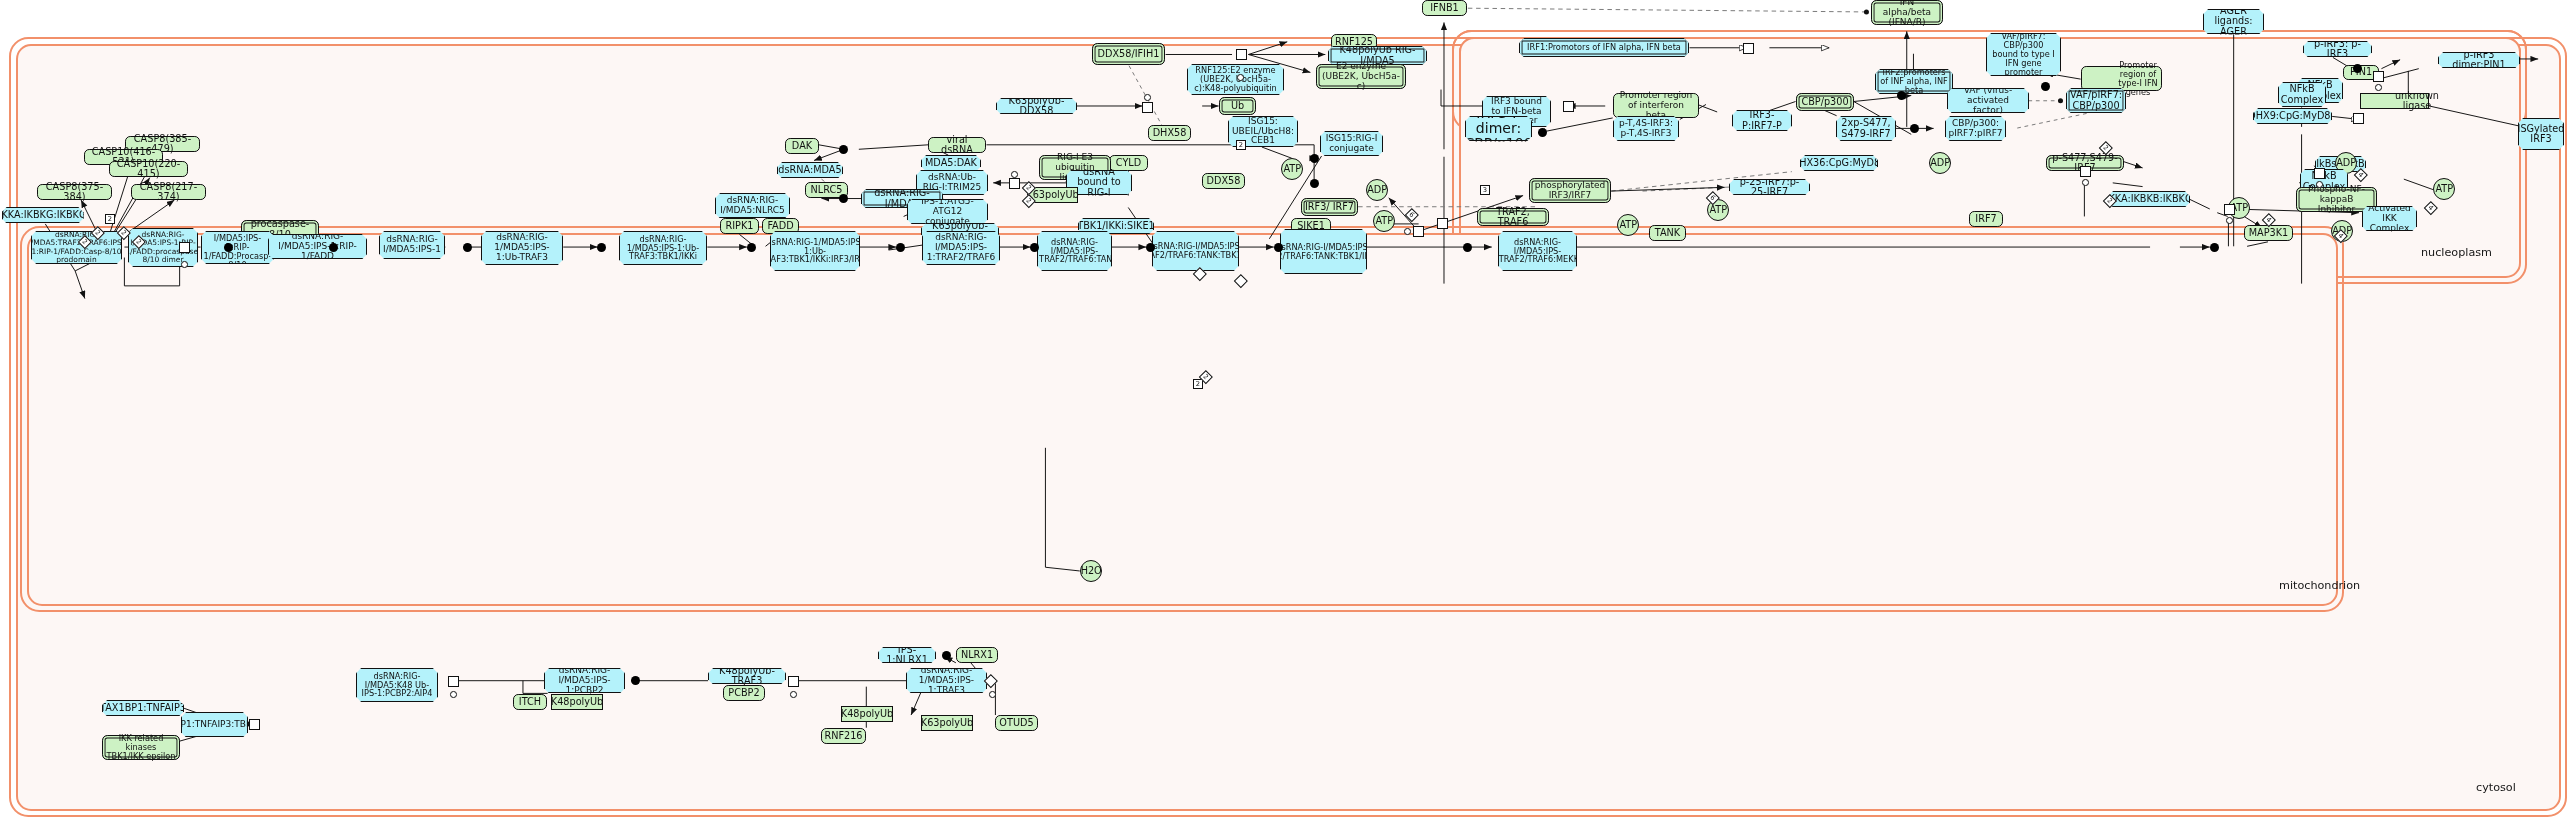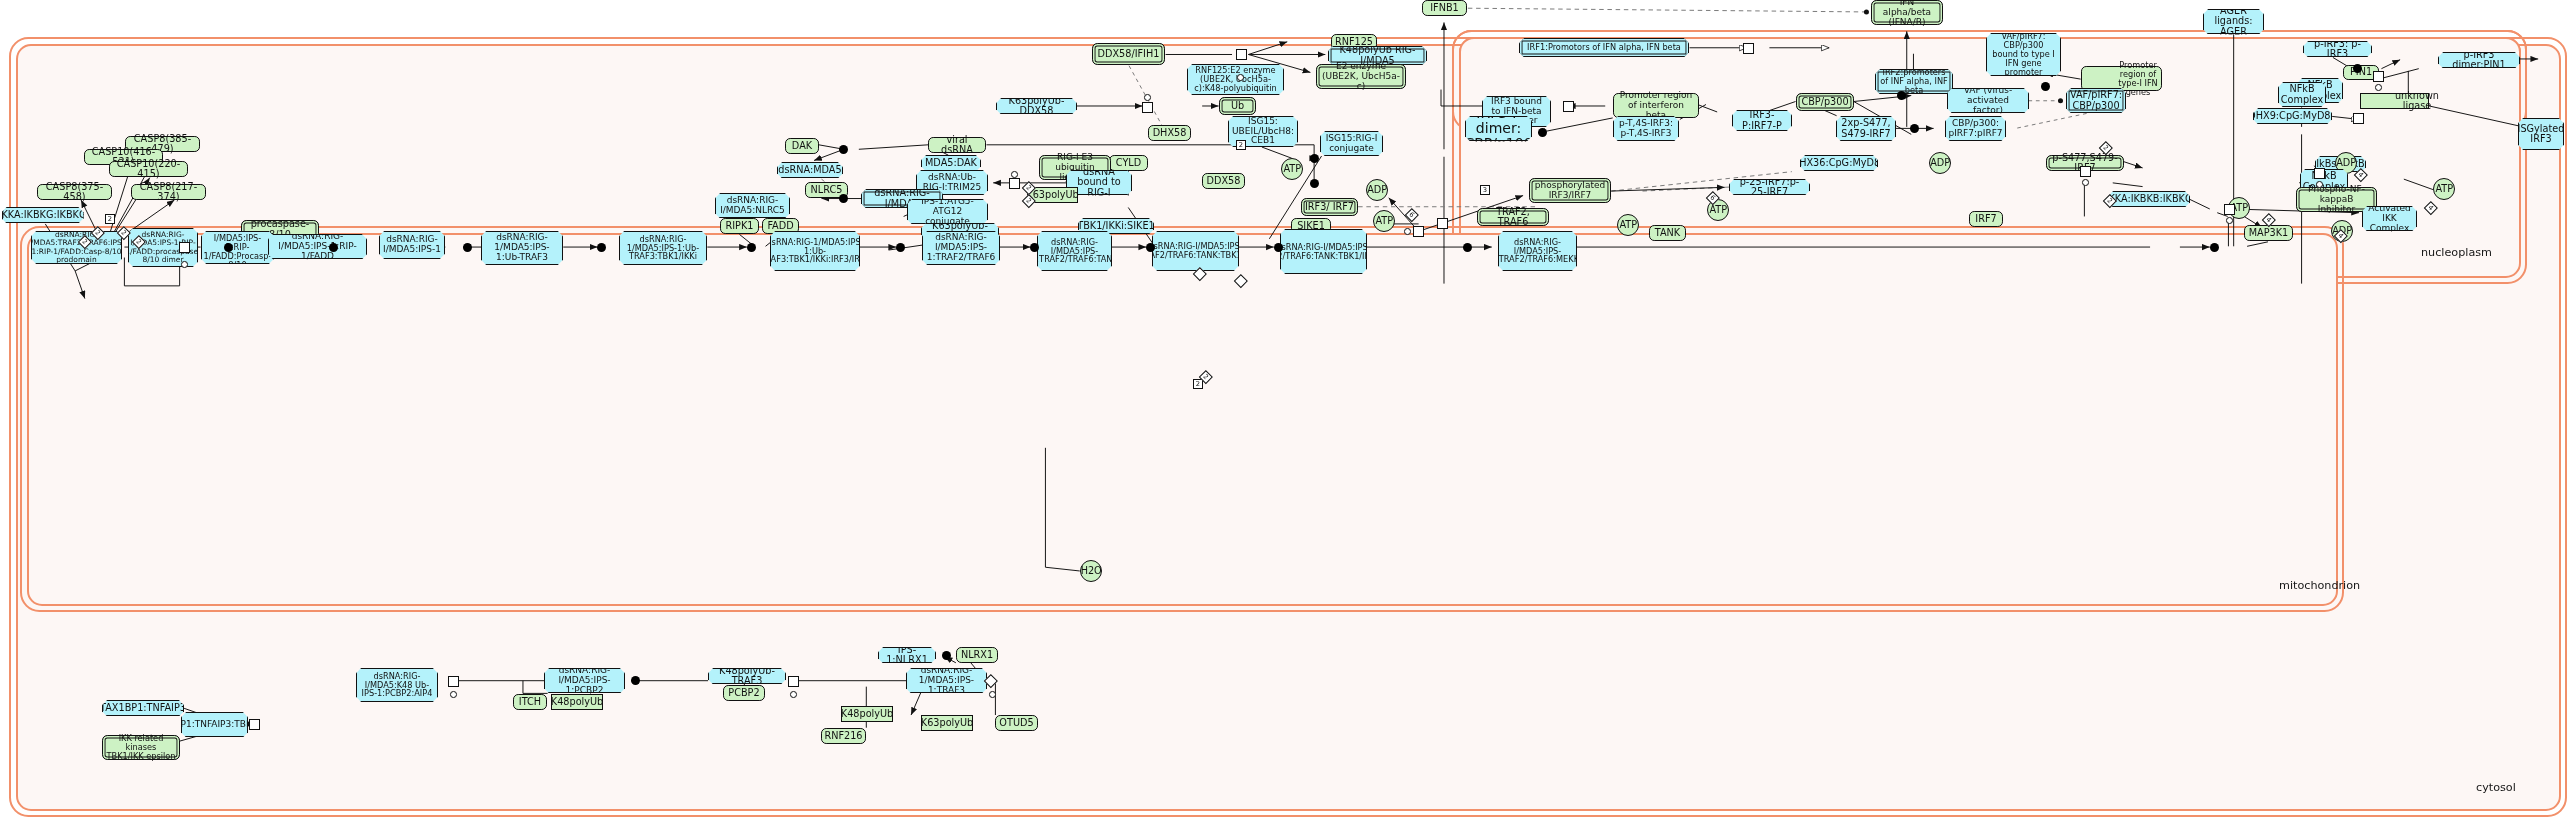--- a/index.html
+++ b/index.html
@@ -278,21 +278,21 @@
       <div class="node complex" style="left: 1800px; top: 155px; width: 78px; height: 16.4px; font-size: 9.7px;">DHX36:CpG:MyD88</div>
       <div class="node protein dbl" style="left: 2046px; top: 155px; width: 78px; height: 16.4px; font-size: 9.7px;">p-S477,S479-IRF7</div>
       <div class="node complex" style="left: 2315px; top: 156px; width: 51px; height: 16.4px; font-size: 9.7px;">IkBs:NFkB</div>
       <div class="node small-mol" style="left: 2335px; top: 152px; width: 22.4px; height: 22.4px; font-size: 9.7px;">ADP</div>
       <div class="node complex" style="left: 715px; top: 193px; width: 75px; height: 25.4px; font-size: 9px;">dsRNA:RIG-I/MDA5:NLRC5</div>
       <div class="node complex dbl" style="left: 861px; top: 189px; width: 82px; height: 19.4px; font-size: 9.7px;">dsRNA:RIG-I/MDA5</div>
       <div class="node rna" style="left: 1027px; top: 187px; width: 51px; height: 16.4px; font-size: 9.7px;">K63polyUb</div>
       <div class="node protein" style="left: 125px; top: 136px; width: 75px; height: 16.4px; font-size: 9.7px;">CASP8(385-479)</div>
       <div class="node protein" style="left: 84px; top: 149px; width: 79px; height: 16.4px; font-size: 9.7px;">CASP10(416-521)</div>
       <div class="node protein" style="left: 109px; top: 161px; width: 79px; height: 16.4px; font-size: 9.7px;">CASP10(220-415)</div>
-      <div class="node protein" style="left: 37px; top: 184px; width: 75px; height: 16.4px; font-size: 9.7px;">CASP8(375-458)</div>
+      <div class="node protein" style="left: 37px; top: 184px; width: 75px; height: 16.4px; font-size: 9.7px;">CASP8(375-384)</div>
       <div class="node protein" style="left: 131px; top: 184px; width: 75px; height: 16.4px; font-size: 9.7px;">CASP8(217-374)</div>
       <div class="node complex" style="left: 2300px; top: 169px; width: 48px; height: 25.4px; font-size: 9.7px;">NFkB Complex</div>
       <div class="node complex" style="left: 2108px; top: 191px; width: 82px; height: 16.4px; font-size: 9.7px;">IKKA:IKBKB:IKBKG</div>
       <div class="node protein dbl" style="left: 2296px; top: 187px; width: 81px; height: 25.4px; font-size: 9px;">Phospho-NF-kappaB Inhibitor</div>
       <div class="node small-mol" style="left: 2433px; top: 178px; width: 22.4px; height: 22.4px; font-size: 9.7px;">ATP</div>
       <div class="node complex" style="left: 1.5px; top: 207px; width: 82px; height: 16.4px; font-size: 9.7px;">IKKA:IKBKG:IKBKG</div>
       <div class="node complex" style="left: 907px; top: 199px; width: 81px; height: 25.4px; font-size: 9px;">IPS-1:ATG5-ATG12 conjugate</div>
       <div class="node complex" style="left: 921px; top: 223px; width: 78px; height: 16.4px; font-size: 9.7px;">K63polyUb-TRAF3</div>
       <div class="node protein dbl" style="left: 1301px; top: 198px; width: 57px; height: 18px; font-size: 9.7px;">IRF3/ IRF7</div>
       <div class="node protein dbl" style="left: 1477px; top: 208px; width: 72px; height: 18px; font-size: 9.7px;">TRAF2, TRAF6</div>

